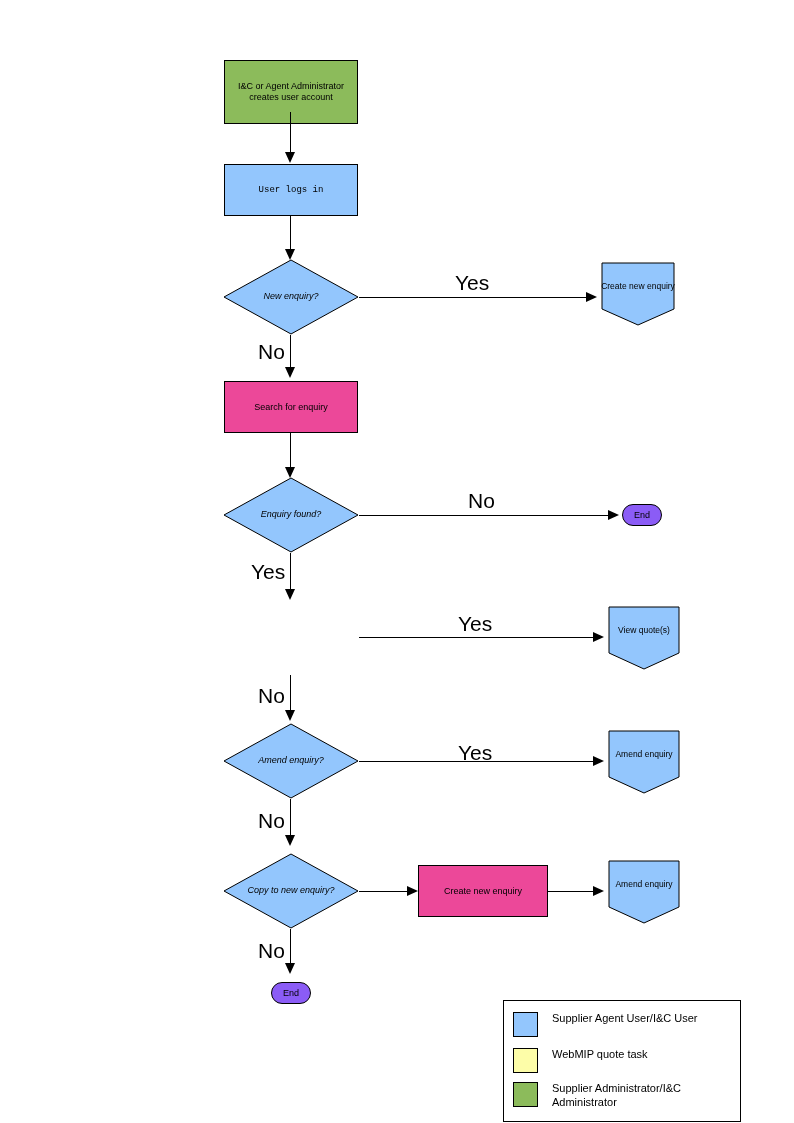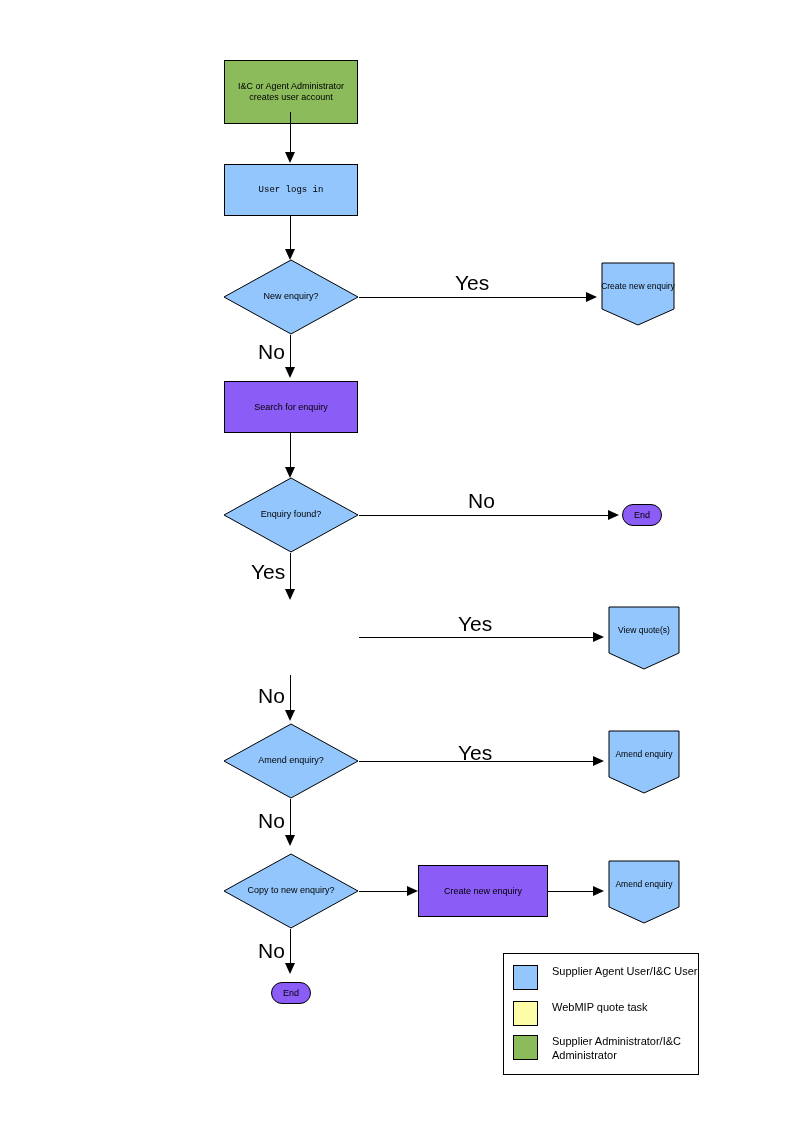--- a/index.html
+++ b/index.html
@@ -26,26 +26,27 @@
     text-align: center;
     color: #000000;
     line-height: 1.2;
   }
   
   .rect {
     border: 1px solid #000000;
     font-size: 9px;
   }
   .fill-blue  { background: #93C6FD; font-family: Liberation Mono, monospace; }
-  .fill-yellow{ background: #8b5cf6; }
+  .fill-yellow{ background: #ec4899; }
   .fill-green { background: #8CBB5B; }
 
   
   .diamond-wrap {
     position: absolute;
+    font-style: italic;
   }
   .diamond-wrap svg {
     position: absolute;
     left: 0; top: 0;
   }
   .diamond-label {
     position: absolute;
     left: 0; top: 0;
     width: 100%; height: 100%;
     display: flex;
@@ -272,21 +273,21 @@
   </div>
 
   <div class="line vline" style="left:290px; top:929px; height:42px;"></div>
   <div class="arrow arrow-down" style="left:285px; top:963px;"></div>
   <div class="edge-label" style="left:258px; top:940px;">No</div>
 
   <div class="node capsule" style="left:271px; top:982px; width:40px; height:22px;">
     <span>End</span>
   </div>
 
-  <div id="legend" style="left:503px; top:953px; width:196px; height:122px;">
+  <div id="legend" style="left:503px; top:1000px; width:238px; height:122px;">
 
     <div class="legend-row" style="left:9px; top:11px;">
       <span class="legend-swatch" style="background:#93C6FD;"></span>
       <span class="legend-text">Supplier Agent User/I&amp;C User</span>
     </div>
 
     <div class="legend-row" style="left:9px; top:47px;">
       <span class="legend-swatch" style="background:#FDFDA8;"></span>
       <span class="legend-text">WebMIP quote task</span>
     </div>

